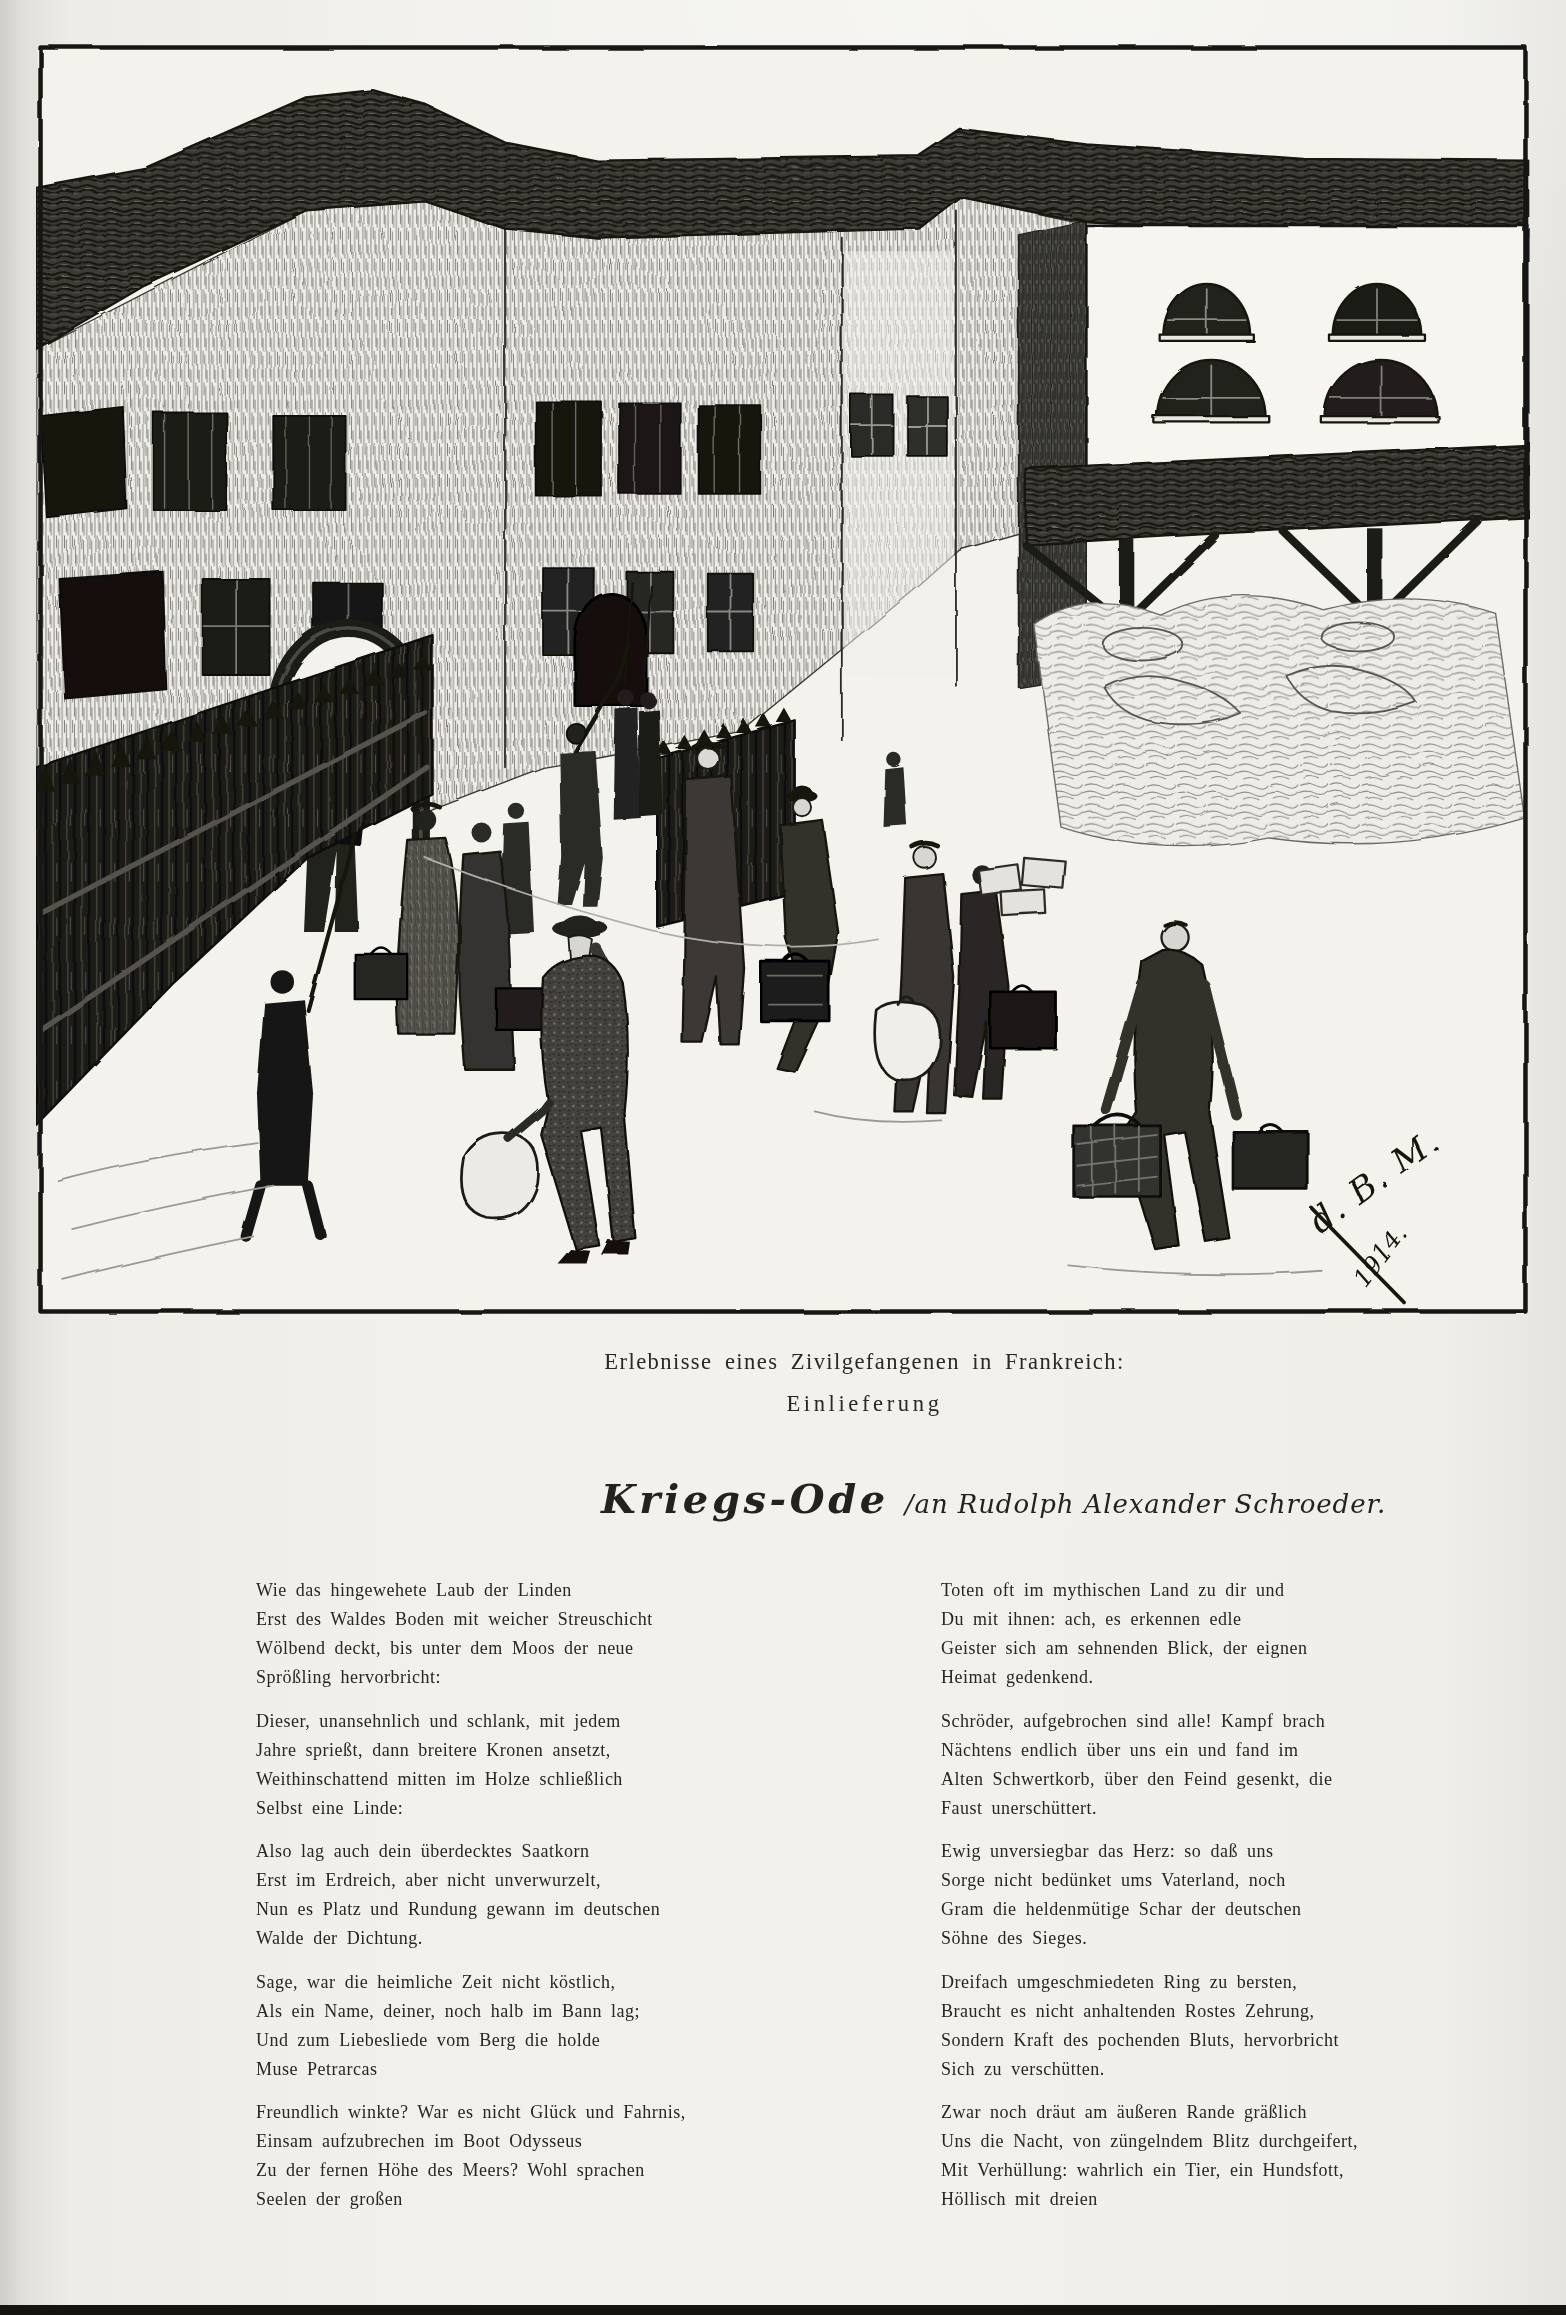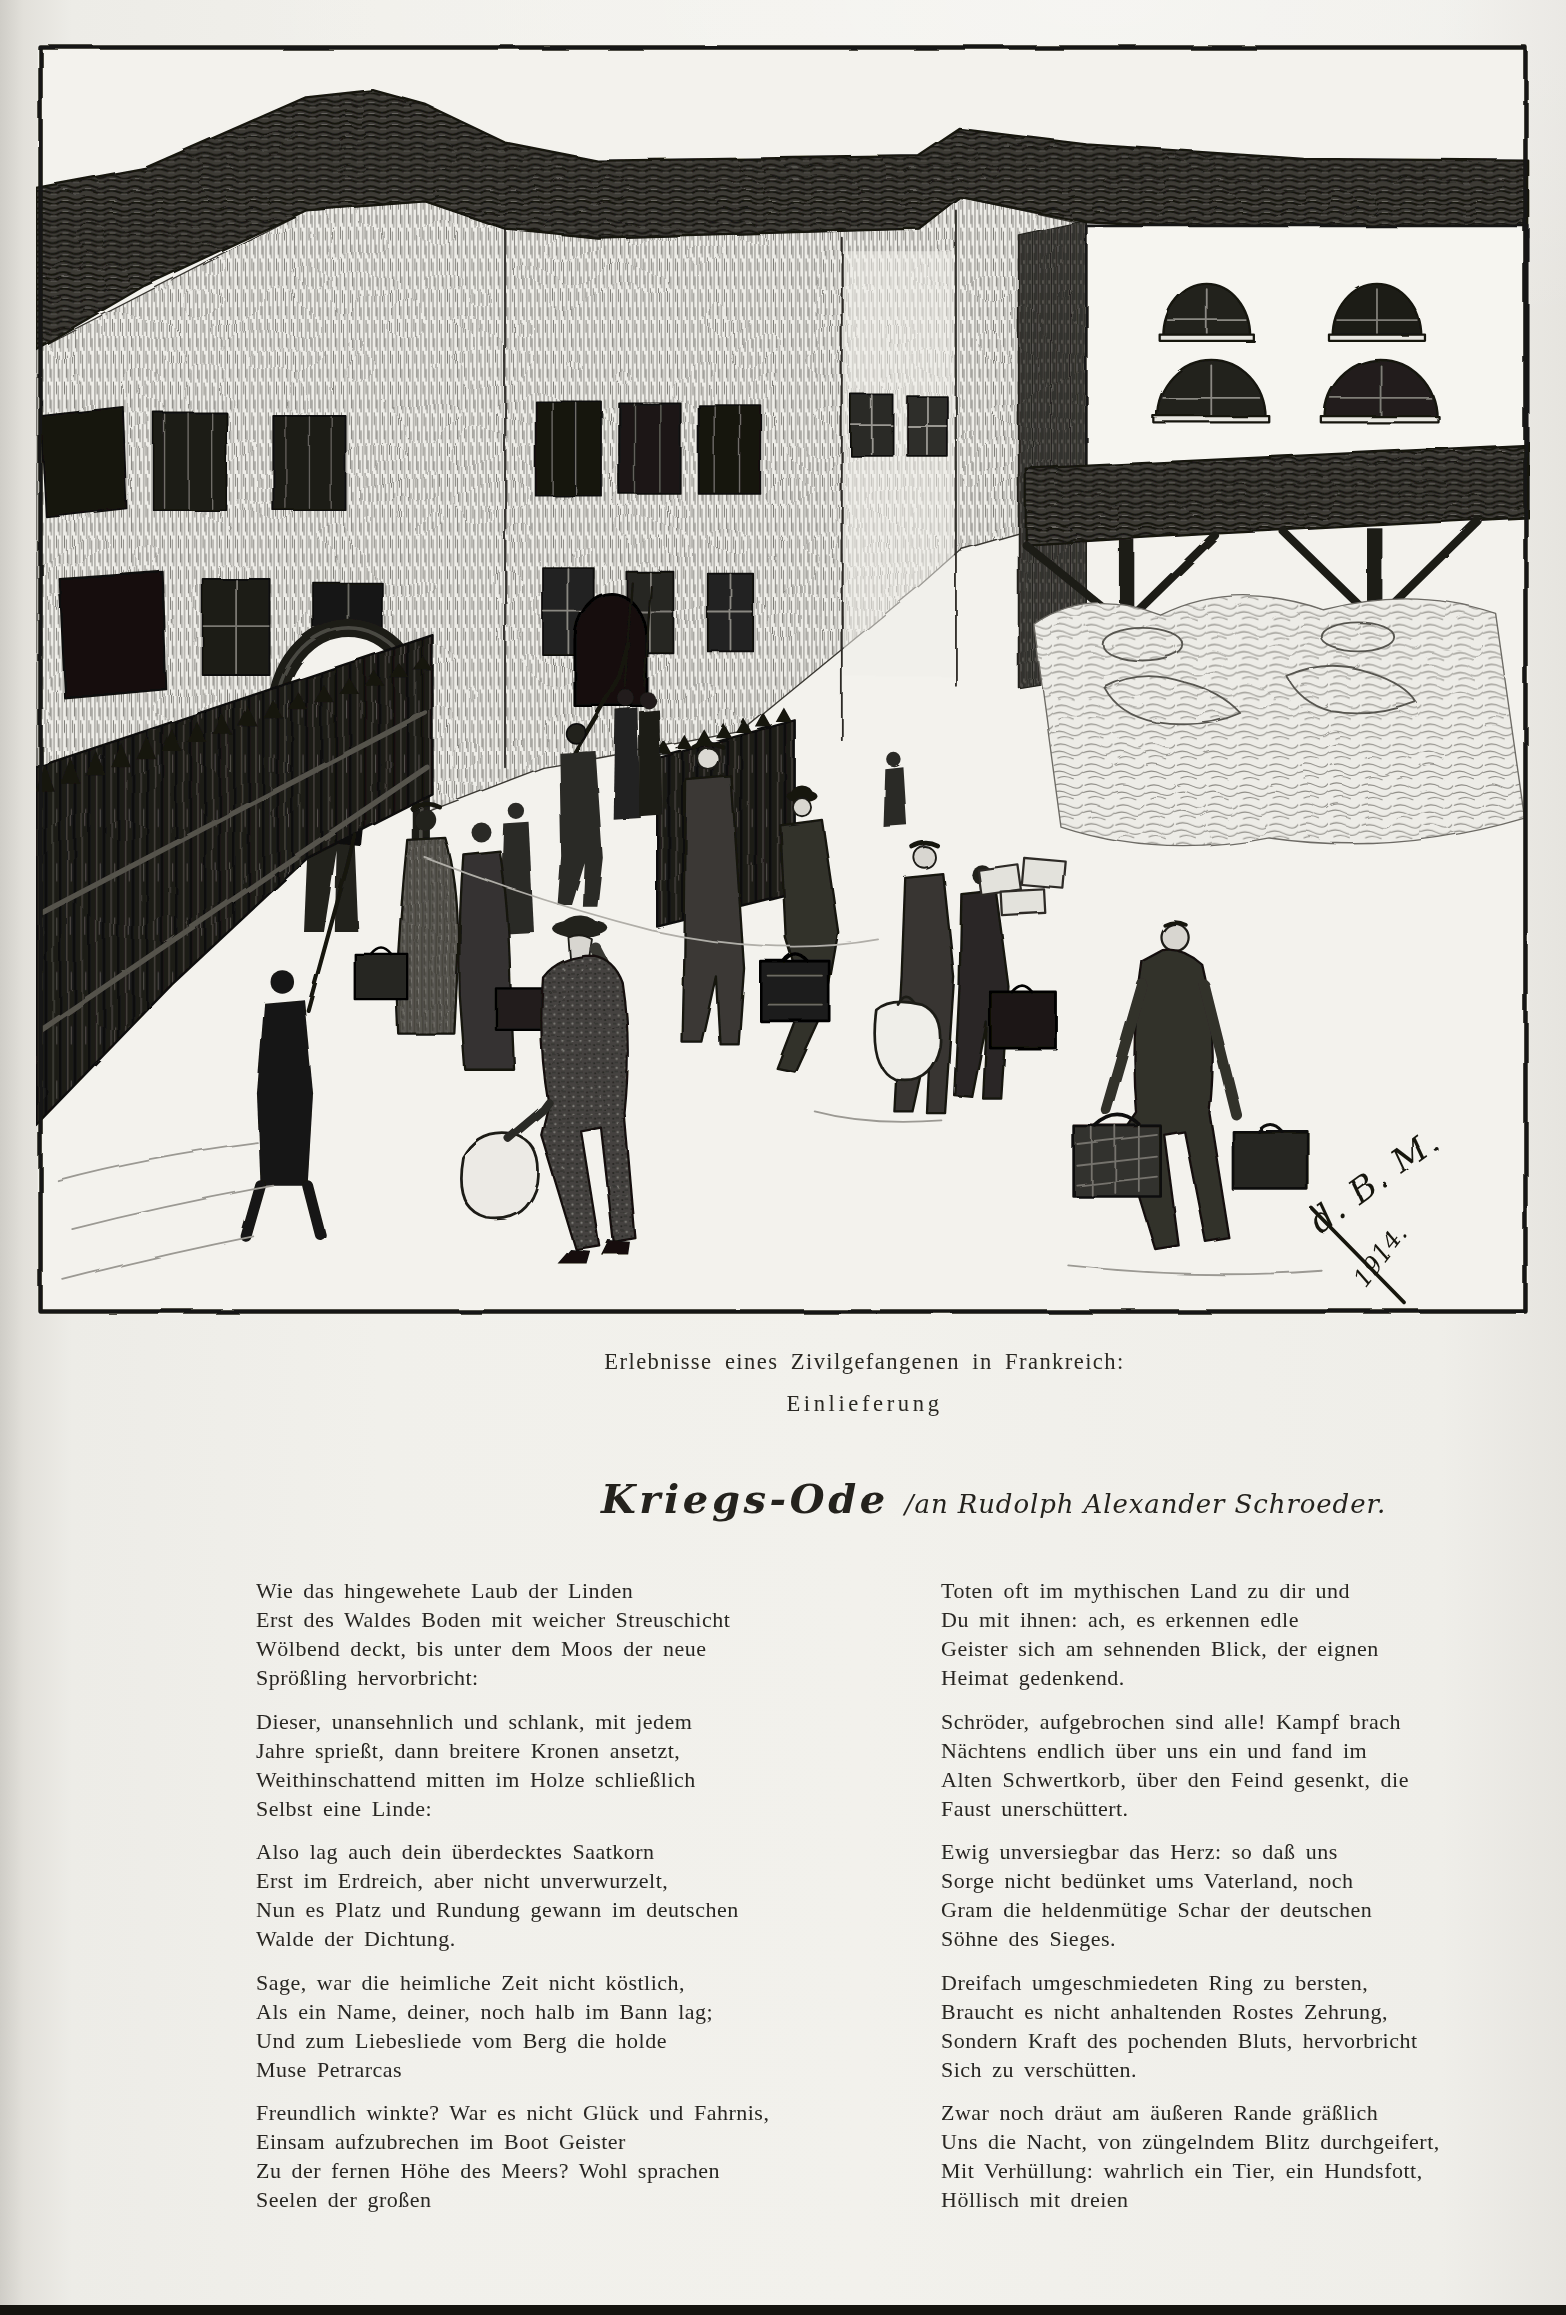--- a/index.html
+++ b/index.html
@@ -17,21 +17,21 @@
   .artwork svg{display:block;width:100%;height:100%;}
 
   .caption{position:absolute;top:1341px;left:81px;width:1567px;text-align:center;
     font-size:22.6px;line-height:42px;letter-spacing:1.4px;word-spacing:5.4px;color:#2a2823;}
   .caption .cap2{letter-spacing:3.6px;}
 
   .poem-title{position:absolute;top:1475px;left:601px;white-space:nowrap;color:#24221d;}
   .poem-title .t-main{font-family:"DejaVu Serif", serif;font-style:italic;font-size:40px;letter-spacing:3.6px;font-weight:bold;}
   .poem-title .t-sub{font-family:"DejaVu Serif", serif;font-style:italic;font-size:26px;letter-spacing:0.9px;margin-left:16px;}
 
-  .poem-col{position:absolute;top:1576px;width:561px;font-size:22px;line-height:29px;
+  .poem-col{position:absolute;top:1576px;width:561px;font-size:18px;line-height:29px;
     letter-spacing:0.5px;word-spacing:4.1px;color:#282622;}
   .poem-col.left{left:256px;}
   .poem-col.right{left:941px;}
   .stanza{margin:0 0 14.5px 0;}
   .pline{white-space:nowrap;}
 </style>
 </head>
 <body>
 
 <div class="page">
@@ -334,21 +334,21 @@
         <div class="pline">Walde der Dichtung.</div>
       </div>
       <div class="stanza">
         <div class="pline">Sage, war die heimliche Zeit nicht köstlich,</div>
         <div class="pline">Als ein Name, deiner, noch halb im Bann lag;</div>
         <div class="pline">Und zum Liebesliede vom Berg die holde</div>
         <div class="pline">Muse Petrarcas</div>
       </div>
       <div class="stanza">
         <div class="pline">Freundlich winkte? War es nicht Glück und Fahrnis,</div>
-        <div class="pline">Einsam aufzubrechen im Boot Geister</div>
+        <div class="pline">Einsam aufzubrechen im Boot Odysseus</div>
         <div class="pline">Zu der fernen Höhe des Meers? Wohl sprachen</div>
         <div class="pline">Seelen der großen</div>
       </div>
     </div>
   <div class="poem-col right">
       <div class="stanza">
         <div class="pline">Toten oft im mythischen Land zu dir und</div>
         <div class="pline">Du mit ihnen: ach, es erkennen edle</div>
         <div class="pline">Geister sich am sehnenden Blick, der eignen</div>
         <div class="pline">Heimat gedenkend.</div>

